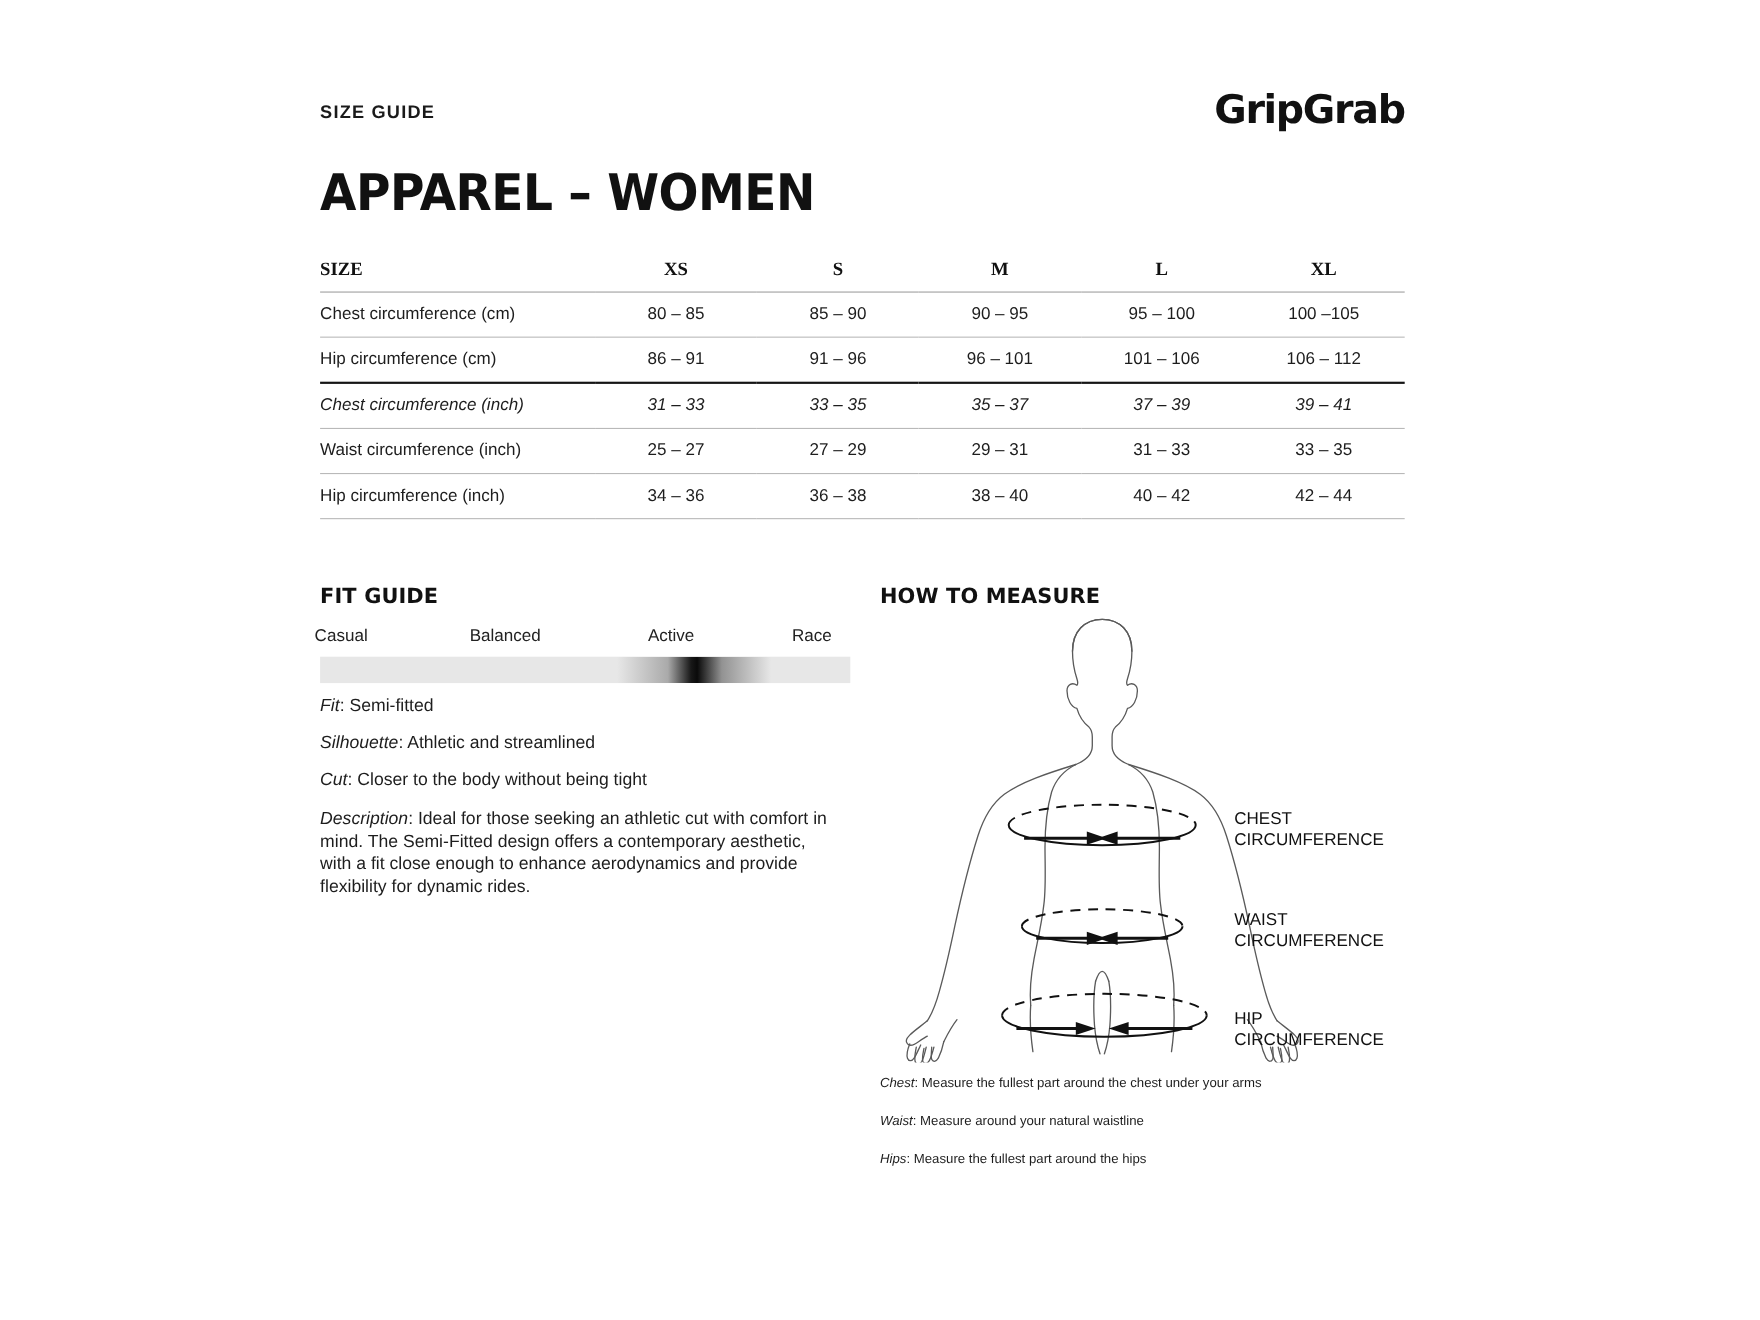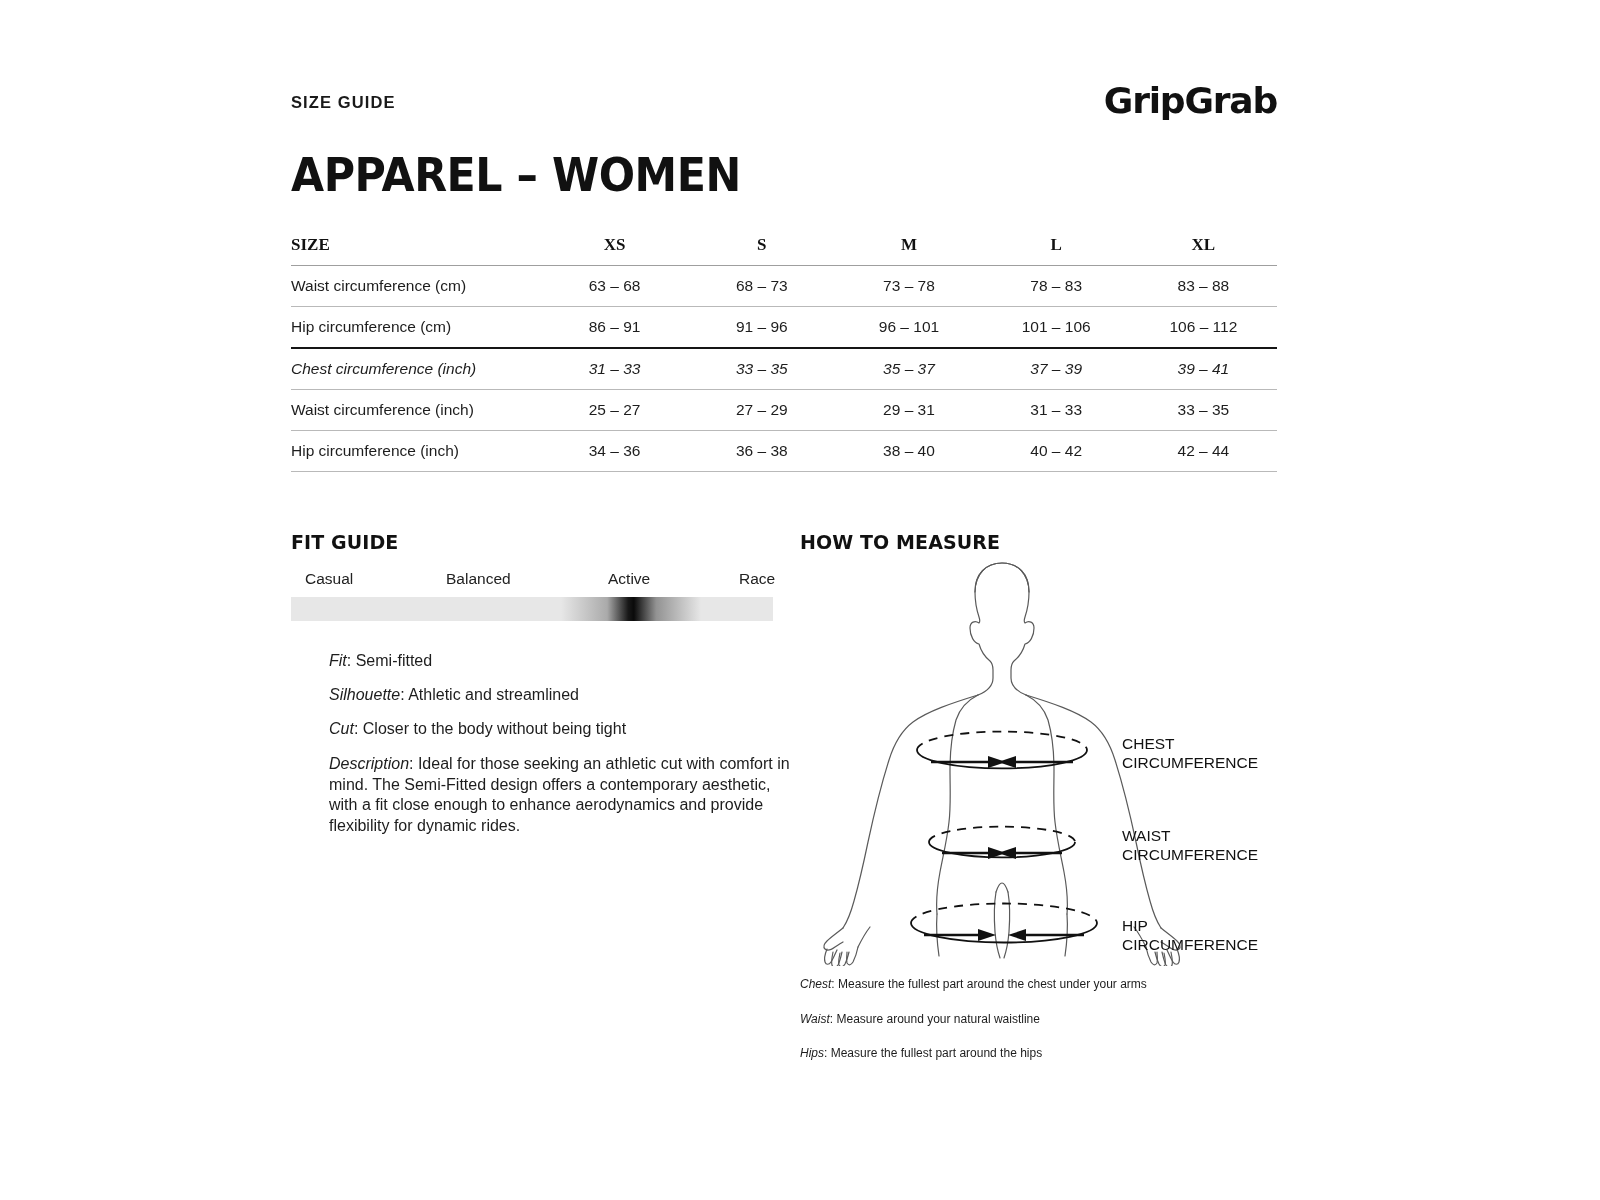--- a/index.html
+++ b/index.html
@@ -127,21 +127,21 @@
     letter-spacing: 0.1px;
     color: #111111;
     font-family: "DejaVu Sans", sans-serif;
   }
   #fit-guide-heading { left: 291px; top: 531px; }
   #how-to-heading { left: 800px; top: 531px; }
 
   
   .fit-scale-labels {
     position: absolute;
-    left: 305px;
+    left: 286px;
     top: 570px;
     width: 482px;
     height: 22px;
   }
   .fit-scale-labels span {
     position: absolute;
     font-size: 15.5px;
     color: #222222;
     white-space: nowrap;
   }
@@ -170,23 +170,22 @@
       rgba(120,120,120,0.55) 33%,
       rgba(20,20,20,0.98) 48%,
       rgba(10,10,10,1) 52%,
       rgba(90,90,90,0.6) 68%,
       rgba(230,230,230,0) 100%);
   }
 
   .fit-lines {
     position: absolute;
     left: 291px;
-    top: 651px;
+    top: 632px;
     width: 470px;
-    margin-left: 38px;
   }
   .fit-line {
     font-size: 16px;
     color: #1d1d1d;
     line-height: 20px;
     margin-bottom: 14px;
   }
   .fit-line .k { font-style: italic; }
   .fit-desc {
     font-size: 16px;
@@ -237,27 +236,27 @@
       <tr class="head-rule">
         <th class="lbl">SIZE</th>
         <th>XS</th>
         <th>S</th>
         <th>M</th>
         <th>L</th>
         <th>XL</th>
       </tr>
     </thead>
     <tbody>
-      <tr class="thin-rule">
-        <td class="lbl">Waist circumference (cm)</td>
-        <td>63 – 68</td>
-        <td>68 – 73</td>
-        <td>73 – 78</td>
-        <td>78 – 83</td>
-        <td>83 – 88</td>
+      <tr>
+        <td class="lbl">Chest circumference (cm)</td>
+        <td>80 – 85</td>
+        <td>85 – 90</td>
+        <td>90 – 95</td>
+        <td>95 – 100</td>
+        <td>100 –105</td>
       </tr>
       <tr class="thin-rule">
         <td class="lbl">Hip circumference (cm)</td>
         <td>86 – 91</td>
         <td>91 – 96</td>
         <td>96 – 101</td>
         <td>101 – 106</td>
         <td>106 – 112</td>
       </tr>
       <tr class="thick-rule">

